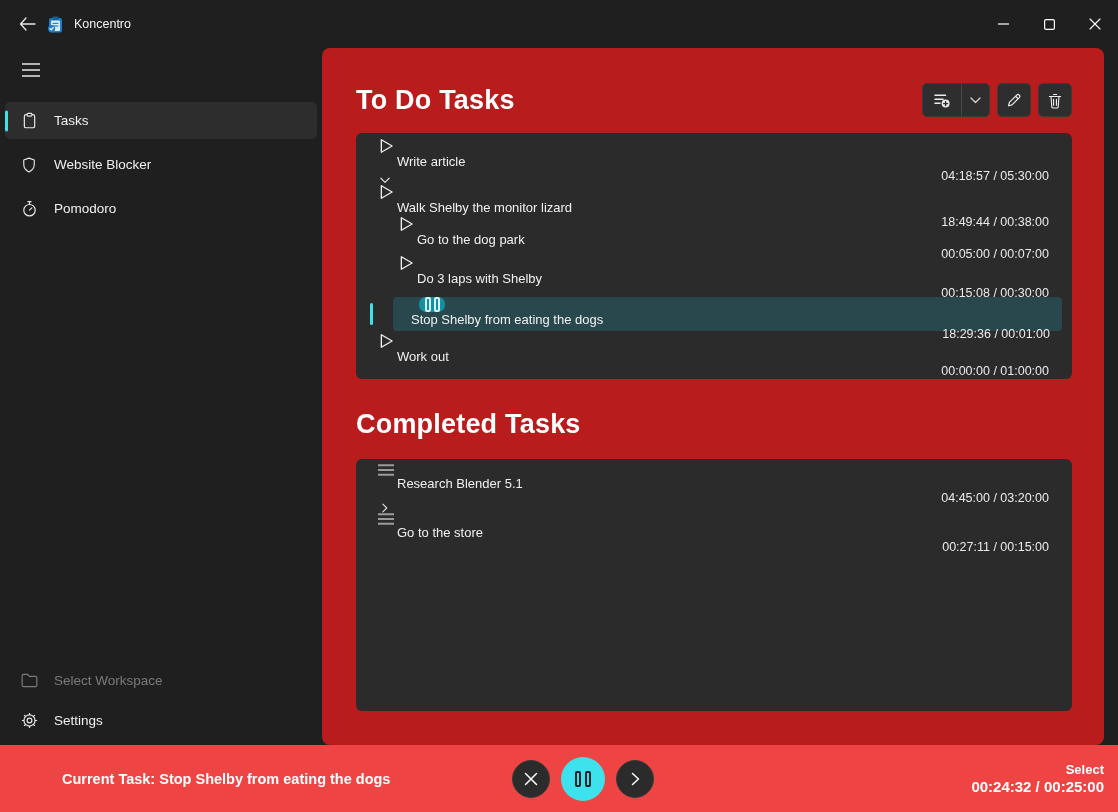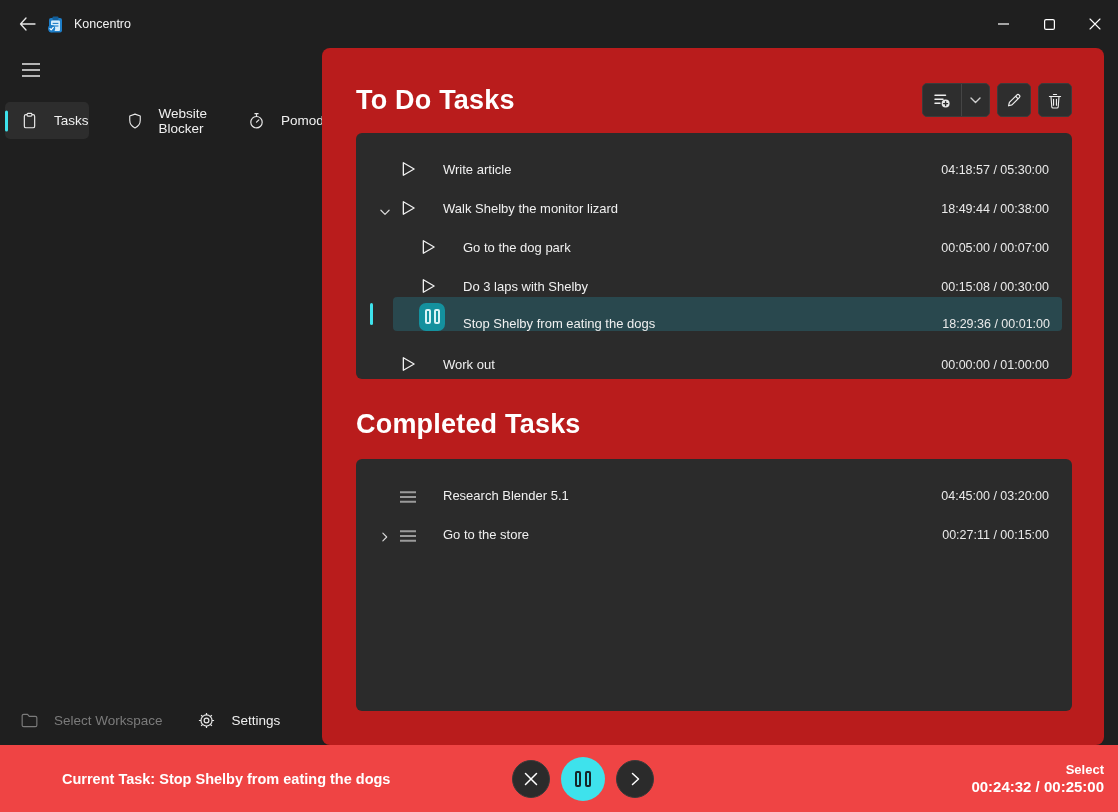--- a/index.html
+++ b/index.html
@@ -15,31 +15,31 @@
   .app-icon { margin-left:4px; display:flex; align-items:center; }
   .app-title { margin-left:9px; font-size:12.5px; color:#f2f2f2; }
   .win-controls { margin-left:auto; display:flex; height:48px; }
   .win-btn { width:46px; height:48px; background:none; border:none; display:flex;
     align-items:center; justify-content:center; cursor:pointer; }
 
   
   .sidebar { position:absolute; top:48px; left:0; width:322px; bottom:67px; }
   .nav-toggle { width:34px; height:32px; margin:6px 0 0 14px; background:none; border:none;
     display:flex; align-items:center; justify-content:center; cursor:pointer; }
-  .side-list { margin-top:16px; display:flex; flex-direction:row; gap:13px; }
+  .side-list { margin-top:16px; display:flex; flex-direction:column; gap:7px; }
   .side-item { position:relative; display:flex; align-items:center; height:37px;
     margin:0 5px; border-radius:5px; cursor:pointer; }
   .side-item.selected { background:#2d2d2d; }
   .side-item.selected .acc { position:absolute; left:0; top:50%; transform:translateY(-50%);
     width:3px; height:21px; border-radius:2px; background:#3ee2ec; }
   .side-item .s-icon { width:20px; margin-left:14px; display:flex; justify-content:center; }
   .side-item .s-label { margin-left:15px; font-size:13.5px; color:#f0f0f0; }
   .side-item.disabled .s-label { color:#7b7b7b; }
   .side-footer { position:absolute; bottom:6px; left:0; right:0;
-    display:flex; flex-direction:row; gap:10px; }
+    display:flex; flex-direction:column; gap:3px; }
 
   
   .panel { position:absolute; top:48px; left:322px; width:782px; height:697px;
     background:#b91c1c; border-radius:8px; padding:0 32px 0 34px; }
   .panel-header { display:flex; align-items:center; justify-content:space-between;
     margin-top:30px; height:44px; }
   .h1 { font-size:27px; font-weight:700; letter-spacing:.2px; color:#fff; }
   .h1.second { margin-top:24px; height:42px; display:flex; align-items:center; }
   .toolbar { display:flex; gap:7px; }
   .tb-btn { height:34px; background:#2e2e2e; border:1px solid #3b3b3b; border-radius:5px;
@@ -47,21 +47,21 @@
   .tb-single { width:34px; }
   .tb-split { width:68px; padding:0; }
   .tb-split .seg { height:100%; display:flex; align-items:center; justify-content:center; }
   .tb-split .seg-main { width:40px; border-right:1px solid #454545; }
   .tb-split .seg-drop { width:27px; }
 
   
   .card { background:#2b2b2b; border-radius:6px; width:716px; padding:5px 0; }
   .card.todo { margin-top:11px; height:246px; }
   .card.completed { margin-top:14px; height:252px; }
-  .row { display:flex; align-items:flex-end; height:39px; padding:0 23px 0 18px; cursor:pointer; }
+  .row { display:flex; align-items:flex-start; height:39px; padding:0 23px 0 18px; cursor:pointer;flex-direction:column; }
   .row .exp { width:22px; display:flex; justify-content:center; align-items:center; }
   .row .ticon { width:24px; display:flex; justify-content:center; align-items:center; }
   .row .row-title { margin-left:23px; font-size:13px; color:#f0f0f0; white-space:nowrap; }
   .row .row-time { margin-left:auto; font-size:12.5px; color:#eaeaea; white-space:nowrap; }
   .row.lvl1 { padding-left:38px; }
   .sel-wrap { position:relative; height:39px; display:flex; align-items:center; }
   .sel-wrap .acc-bar { position:absolute; left:14px; top:50%; transform:translateY(-50%);
     width:3px; height:22px; border-radius:2px; background:#3ee2ec; }
   .row.selected { height:34px; flex:1; margin:0 10px 0 37px; padding:0 12px 0 0;
     background:#29484e; border-radius:4px; }

